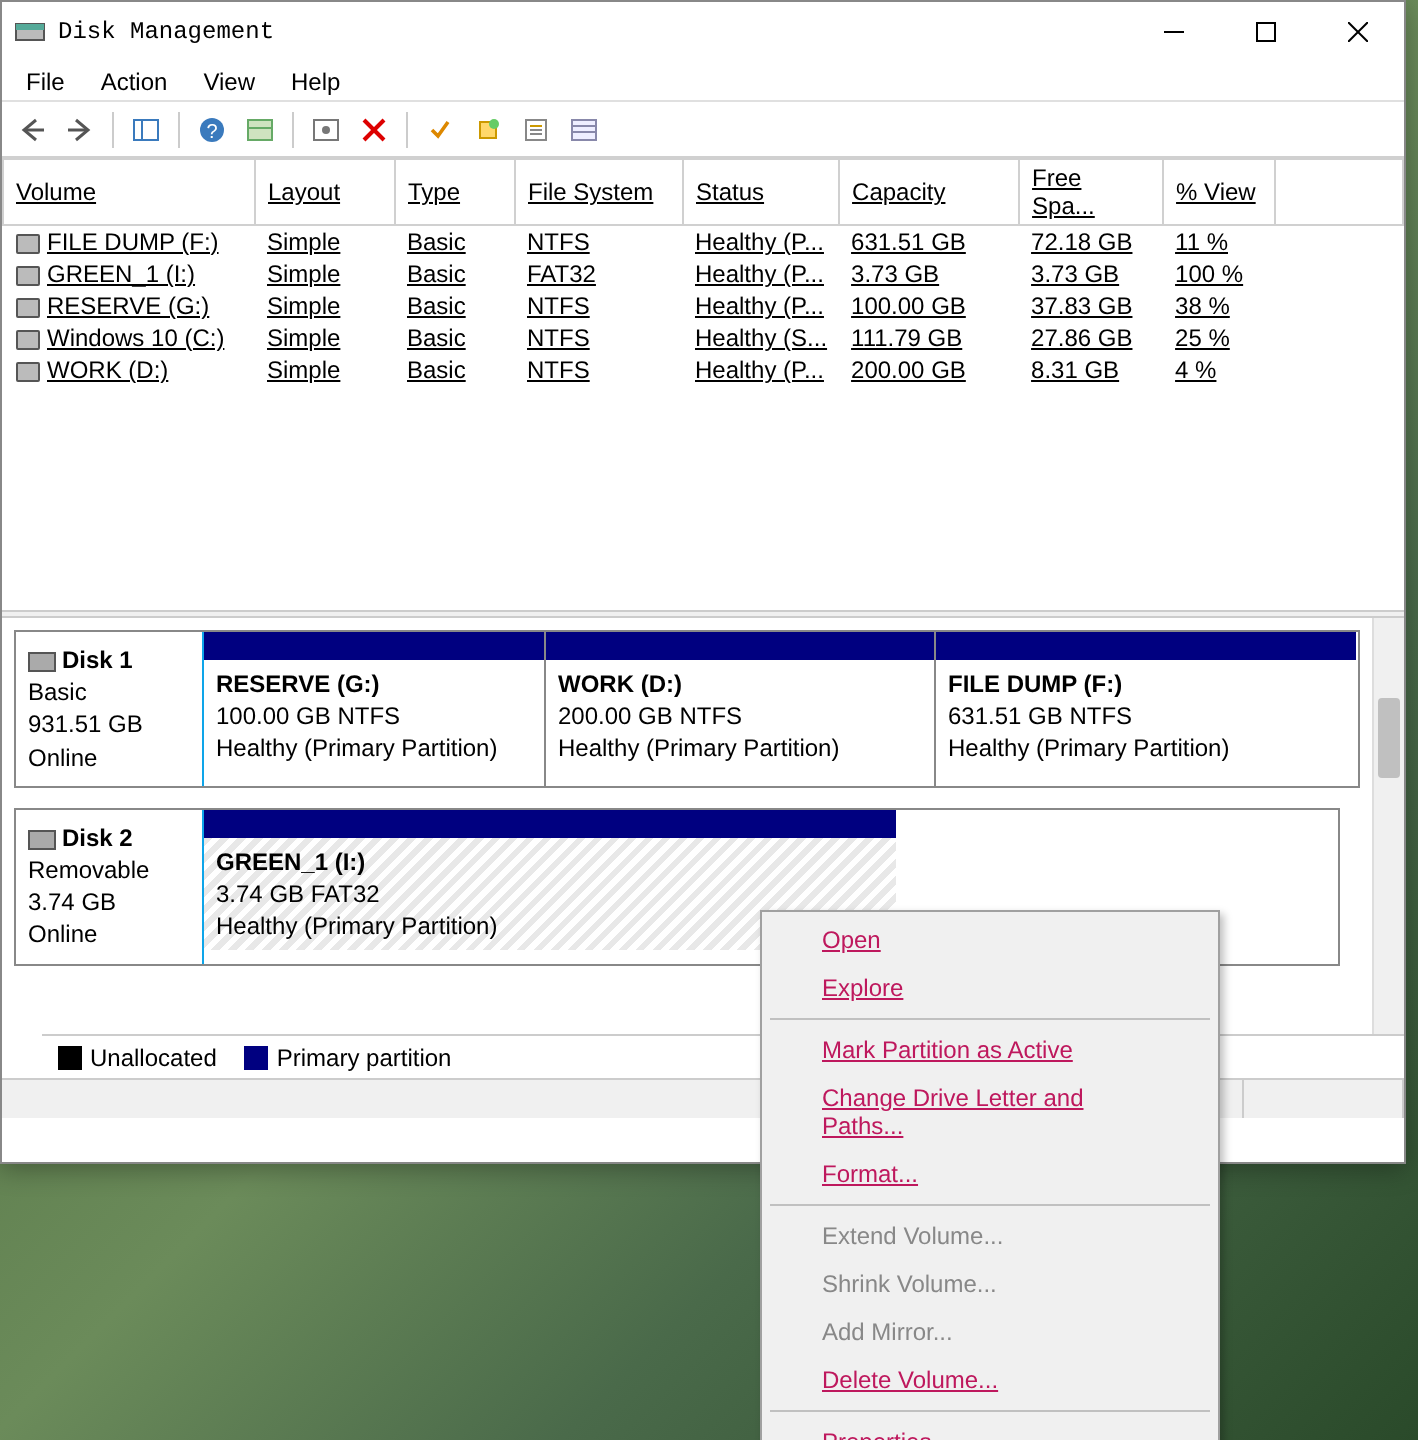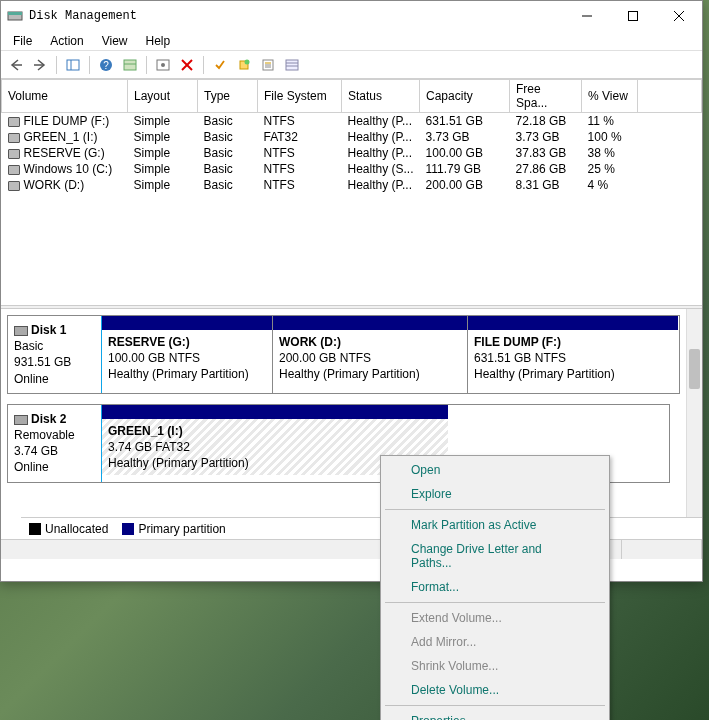--- a/index.html
+++ b/index.html
@@ -9,21 +9,21 @@
   .titlebar .app-icon { width:16px; height:16px; margin:0 6px; display:flex; align-items:center; justify-content:center; }
   .titlebar .title { flex:1; font-size:12px;font-family:Liberation Mono, monospace; }
   .win-controls { display:flex; }
   .win-btn { width:46px; height:30px; display:flex; align-items:center; justify-content:center; font-size:13px; font-family:Arial; }
   .menubar { height:20px; display:flex; align-items:center; padding:0 4px; gap:2px; border-bottom:1px solid #e0e0e0; }
   .menu-item { padding:2px 8px; font-size:12px; }
   .toolbar { height:28px; display:flex; align-items:center; padding:2px 4px; gap:2px; border-bottom:1px solid #d0d0d0; }
   .tb-btn { width:22px; height:22px; display:flex; align-items:center; justify-content:center; border:1px solid transparent; border-radius:2px; }
   .tb-sep { width:1px; height:18px; background:#ccc; margin:0 3px; }
   .list-pane { position:relative; height:226px; overflow:auto; }
-  table.vol { width:100%; border-collapse:collapse; font-size:12px; }
+  table.vol { width:100%; border-collapse:collapse; font-size:12px;text-decoration:underline; }
   table.vol th { background:#fff; border:1px solid #d0d0d0; text-align:left; padding:2px 6px; font-weight:normal; position:sticky; top:0; height:18px; }
   table.vol td { padding:1px 6px; white-space:nowrap; }
   .vol-icon { display:inline-block; width:12px; height:10px; background:#bbb; border:1px solid #555; margin-right:4px; vertical-align:middle; border-radius:1px; }
   .splitter { height:4px; background:#f0f0f0; border-top:1px solid #ccc; border-bottom:1px solid #ccc; cursor:row-resize; }
   .graphic-pane { height:208px; overflow:hidden; position:relative; background:#fff; }
   .disk-row { display:flex; border:1px solid #888; margin:6px 6px 10px 6px; }
   .disk-label { width:94px; padding:6px 6px; border-right:1px solid #0ea5e9; font-size:12px; line-height:1.35; }
   .disk-label b { font-size:12px; }
   .disk-label .disk-ico { display:inline-block; width:14px; height:10px; background:#aaa; border:1px solid #555; margin-right:3px; vertical-align:middle; }
   .disk-map { flex:1; display:flex; }
@@ -34,21 +34,21 @@
   .part-body b { font-weight:bold; }
   .hatched { background:repeating-linear-gradient(135deg,#e8e8e8 0 3px,#fff 3px 6px); }
   .scroll-stub { position:absolute; right:0; top:0; width:16px; height:100%; background:#f0f0f0; border-left:1px solid #ddd; }
   .scroll-stub .thumb { position:absolute; left:2px; right:2px; top:40px; height:40px; background:#c0c0c0; border-radius:2px; }
   .legend { height:22px; border-top:1px solid #ccc; display:flex; align-items:center; gap:14px; padding:0 8px; font-size:12px;margin-left:20px; }
   .legend .sw { width:12px; height:12px; display:inline-block; margin-right:4px; vertical-align:middle; }
   .statusbar { height:20px; border-top:1px solid #ccc; background:#f0f0f0; display:flex; }
   .status-cell { border-right:1px solid #ccc; flex:1; }
   .context-menu { position:absolute; left:380px; top:455px; width:230px; background:#f0f0f0; border:1px solid #a0a0a0; box-shadow:2px 2px 4px rgba(0,0,0,.25); padding:2px; font-size:12px; }
   .cm-item { padding:5px 24px 5px 28px; }
-  .cm-item.enabled { color:#0f766e; }
+  .cm-item.enabled { color:#be185d;text-decoration:underline; }
   .cm-item.disabled { color:#888; }
   .cm-sep { height:1px; background:#c0c0c0; margin:3px 2px; }
   svg { display:block; }
 </style>
 </head>
 <body>
 
 <div class="window">
 
   <div class="titlebar">
@@ -285,18 +285,18 @@
 
 <div class="context-menu" id="ctx">
     <div class="cm-item enabled">Open</div>
     <div class="cm-item enabled">Explore</div>
     <div class="cm-sep"></div>
     <div class="cm-item enabled">Mark Partition as Active</div>
     <div class="cm-item enabled">Change Drive Letter and Paths...</div>
     <div class="cm-item enabled">Format...</div>
     <div class="cm-sep"></div>
     <div class="cm-item disabled">Extend Volume...</div>
+    <div class="cm-item disabled">Shrink Volume...</div>
     <div class="cm-item disabled">Add Mirror...</div>
-    <div class="cm-item disabled">Shrink Volume...</div>
     <div class="cm-item enabled">Delete Volume...</div>
     <div class="cm-sep"></div>
     <div class="cm-item enabled">Properties</div>
   </div>
 
 </body></html>

